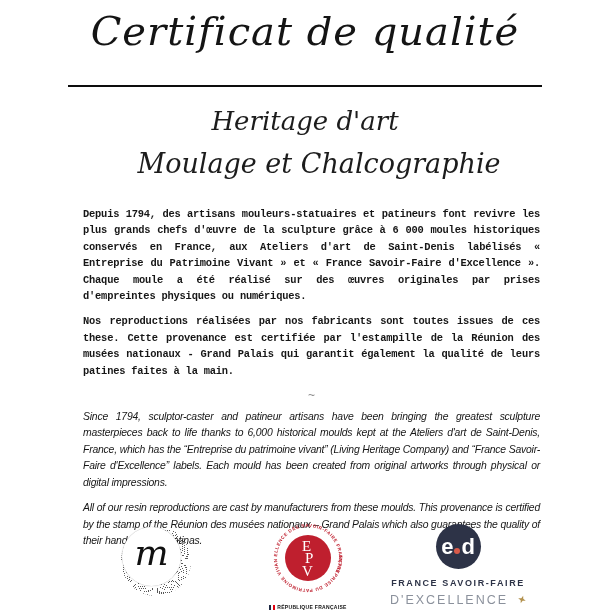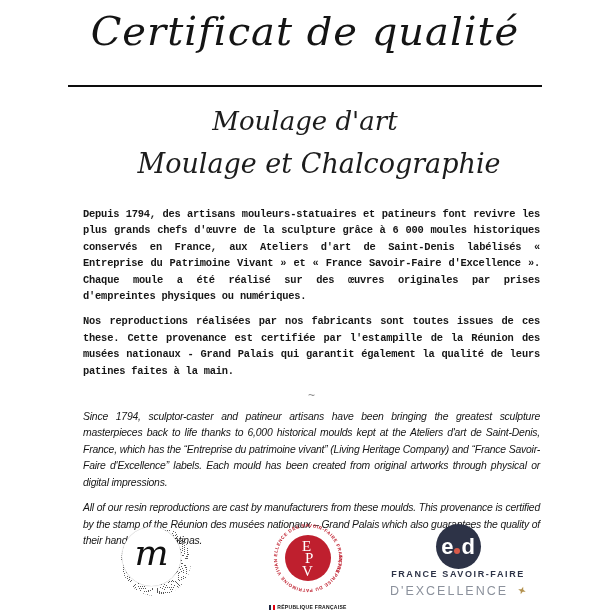--- a/index.html
+++ b/index.html
@@ -62,34 +62,34 @@
   .logo-ed { position:absolute; left:390px; top:4px; width:136px; text-align:center; }
   .ed-circle {
     width:45px; height:45px; border-radius:50%; margin:0 auto;
     display:flex; align-items:center; justify-content:center; gap:1px;
   }
   .ed-circle span.ltr {
     color:#ffffff; font-weight:bold; font-size:22px; line-height:1;
     font-family:"Liberation Sans", sans-serif;
   }
   .ed-dot { width:6px; height:6px; border-radius:50%; display:inline-block; transform:translateY(4px); }
-  .ed-line1 { font-size:9px; font-weight:bold; letter-spacing:1.6px; }
+  .ed-line1 { margin-top:9px; font-size:9px; font-weight:bold; letter-spacing:1.6px; }
   .ed-line2-row { margin-top:3px; display:flex; align-items:center; justify-content:center; gap:10px; }
   .ed-line2 { font-size:12.5px; letter-spacing:2px; }
   .star { width:17px; height:17px; }
 </style>
 </head>
 <body>
 
 <div class="page">
 
   <h1 class="title">Certificat de qualité</h1>
   <div class="rule"></div>
 
-  <h2 class="sub sub1">Moulage d'art</h2>
+  <h2 class="sub sub1">Heritage d'art</h2>
   <h2 class="sub sub2">Moulage et Chalcographie</h2>
 
   <div class="content">
     <p class="fr">Depuis 1794, des artisans mouleurs-statuaires et patineurs font revivre les plus grands chefs d'œuvre de la sculpture grâce à 6 000 moules historiques conservés en France, aux Ateliers d'art de Saint-Denis labélisés « Entreprise du Patrimoine Vivant » et « France Savoir-Faire d'Excellence ». Chaque moule a été réalisé sur des œuvres originales par prises d'empreintes physiques ou numériques.</p>
     <p class="fr">Nos reproductions réalisées par nos fabricants sont toutes issues de ces these. Cette provenance est certifiée par l'estampille de la Réunion des musées nationaux - Grand Palais qui garantit également la qualité de leurs patines faites à la main.</p>
     <div class="sep">~</div>
     <p class="en">Since 1794, sculptor-caster and patineur artisans have been bringing the greatest sculpture masterpieces back to life thanks to 6,000 historical moulds kept at the Ateliers d'art de Saint-Denis, France, which has the “Entreprise du patrimoine vivant” (Living Heritage Company) and “France Savoir-Faire d'Excellence” labels. Each mould has been created from original artworks through physical or digital impressions.</p>
     <p class="en">All of our resin reproductions are cast by manufacturers from these moulds. This provenance is certified by the stamp of the Réunion des musées nationaux – Grand Palais which also guarantees the quality of their hand-finished patinas.</p>
   </div>
 

